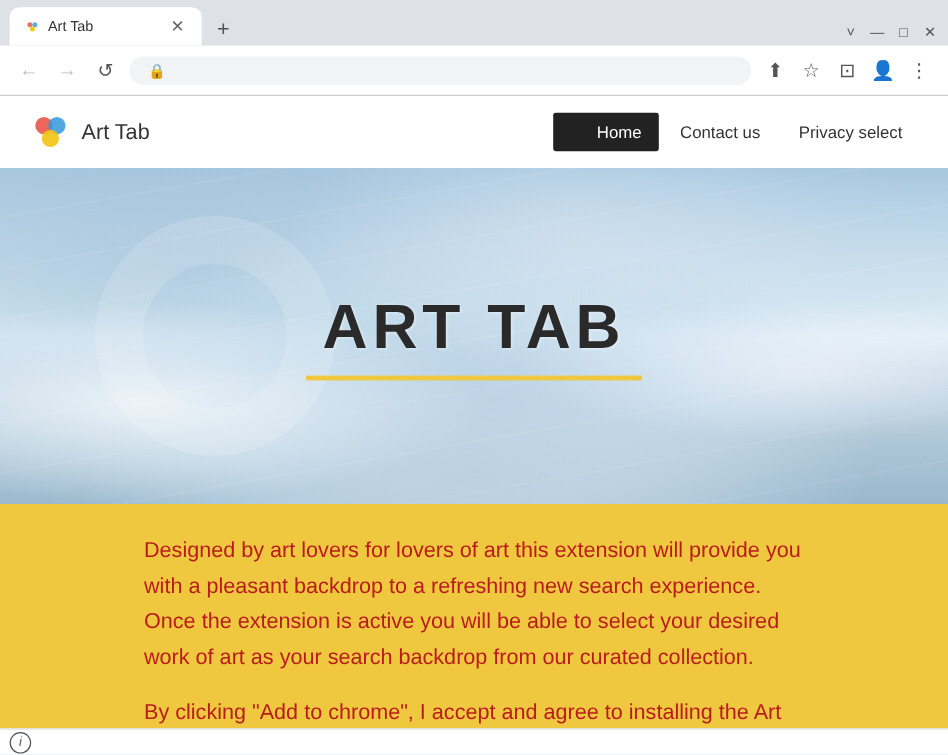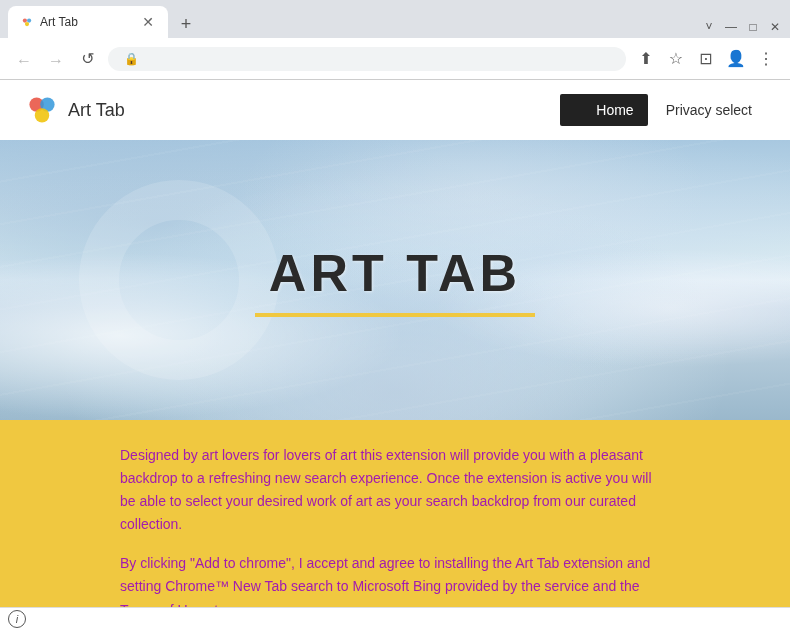--- a/index.html
+++ b/index.html
@@ -275,23 +275,23 @@
       margin: 0 auto;
     }
 
     
     .content-section {
       background: #f0c840;
       padding: 24px 120px;
       flex: 1;
     }
     .content-text {
-      font-size: 14px;
+      font-size: 18px;
       line-height: 1.65;
-      color: #a21caf;
+      color: #b91c1c;
       margin-bottom: 16px;
     }
 
     
     .status-bar {
       background: #fff;
       height: 22px;
       display: flex;
       align-items: center;
       padding: 0 8px;
@@ -362,20 +362,21 @@
       <div class="site-logo">
         <svg class="logo-icon" viewBox="0 0 40 40">
           <circle cx="14" cy="14" r="8" fill="#e74c3c" opacity="0.85"></circle>
           <circle cx="26" cy="14" r="8" fill="#3498db" opacity="0.85"></circle>
           <circle cx="20" cy="26" r="8" fill="#f1c40f" opacity="0.9"></circle>
         </svg>
         <span class="logo-text">Art Tab</span>
       </div>
       <div class="site-nav-links">
         <a class="nav-link active">Home</a>
+        <a class="nav-link">Contact us</a>
         <a class="nav-link">Privacy select</a>
       </div>
     </div>
 
     <div class="hero">
       <div class="hero-bg"></div>
       <div class="hero-watermark"></div>
       <div class="hero-content">
         <div class="hero-title">ART TAB</div>
         <div class="hero-underline"></div>

